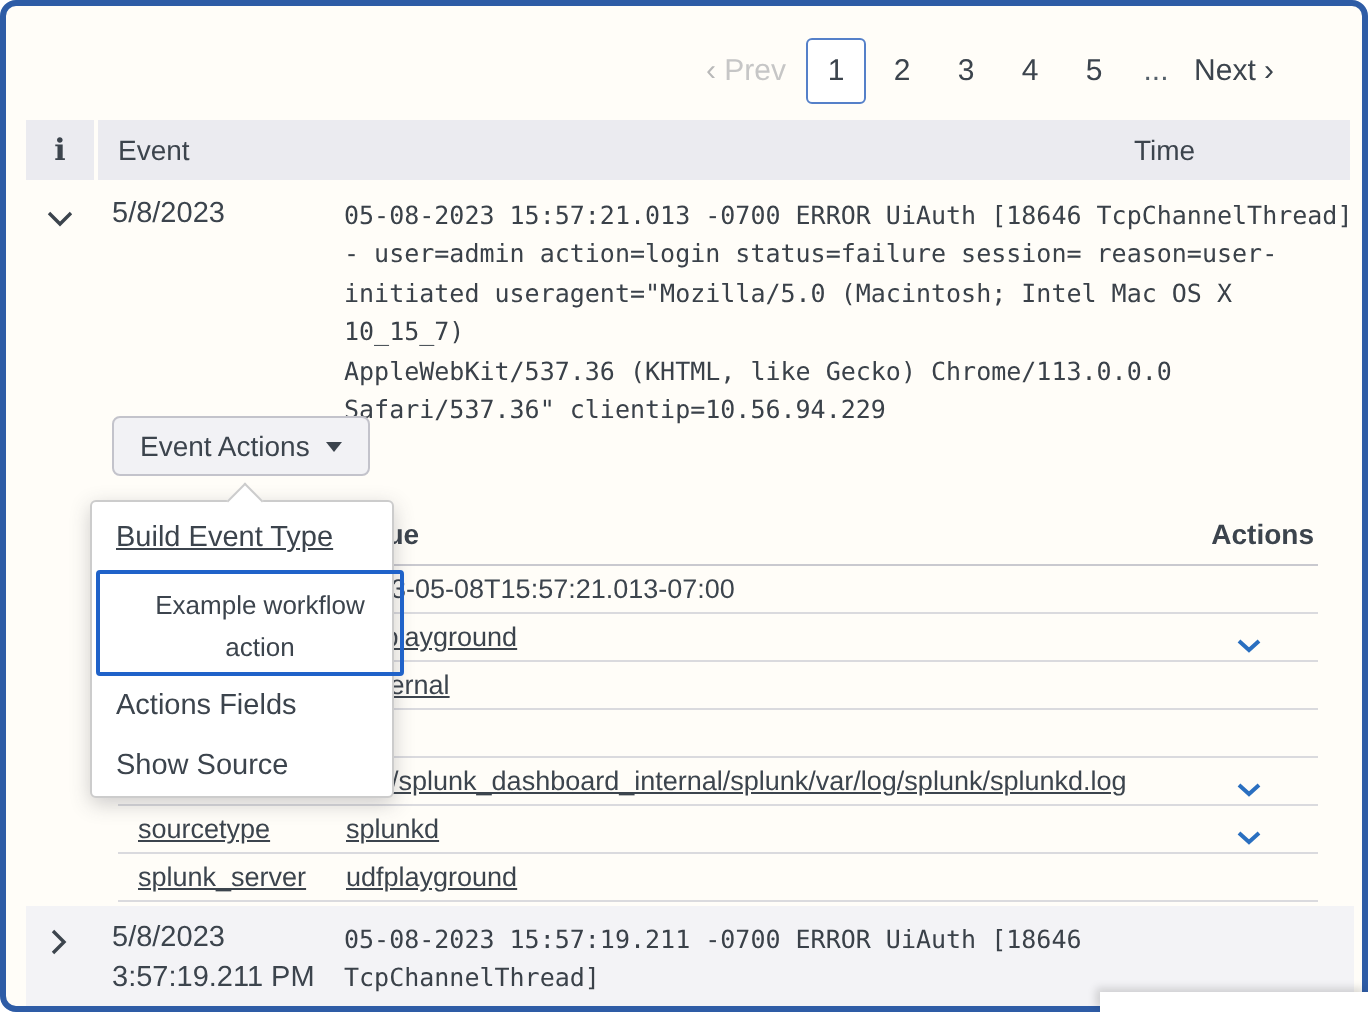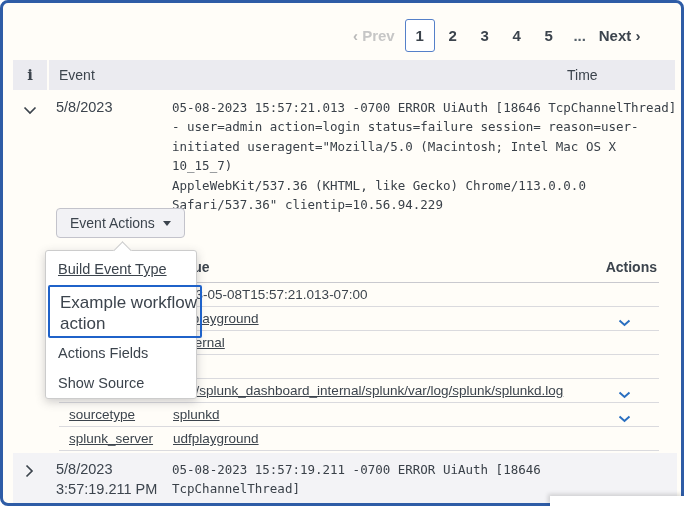--- a/index.html
+++ b/index.html
@@ -1,20 +1,20 @@
 <!DOCTYPE html>
 <html><head>
 <meta charset="utf-8">
 <style>
   html,body{margin:0;padding:0;background:#fff;}
   .stage{position:relative;width:684px;height:506px;background:#fff;font-family:"Liberation Sans",sans-serif;color:#3c444d;}
   .frame{position:absolute;left:0;top:0;width:684px;height:506px;box-sizing:border-box;
          background:#fffdf8;border:3px solid #2e5ca6;border-radius:8px;overflow:hidden;}
   
-  .pagination{position:absolute;left:350px;top:15px;height:34px;display:flex;align-items:center;font-size:15px;font-weight:bold;}
+  .pagination{position:absolute;left:350px;top:15px;height:34px;display:flex;align-items:center;font-size:15px;}
   .pg-prev{color:#c6c6c6;margin-right:10px;white-space:nowrap;}
   .pg-current{width:28px;height:31px;border:1px solid #5580c9;border-radius:3px;background:#fff;
               display:flex;align-items:center;justify-content:center;margin-right:2px;color:#3c444d;}
   .pg-num{width:32px;text-align:center;cursor:pointer;}
   .pg-ellipsis{width:30px;text-align:center;color:#55606a;}
   .pg-next{margin-left:4px;white-space:nowrap;}
   .pg-glyph{color:#b9b9b9;}
   .pg-next .pg-glyph{color:#3c444d;}
   
   .thead{position:absolute;left:10px;top:57px;width:664px;height:30px;display:flex;font-size:14px;}
@@ -47,21 +47,21 @@
   .frow .achev{position:absolute;right:28px;top:8px;cursor:pointer;}
   
   .menu{position:absolute;left:42px;top:247px;width:150px;height:147px;background:#fff;
         border:1px solid #cccccc;border-radius:3px;box-shadow:0 3px 10px rgba(60,60,70,0.25);z-index:5;}
   .menu-arrow{position:absolute;top:-7px;left:70px;width:12px;height:12px;background:#fff;
               border-left:1px solid #ccc;border-top:1px solid #ccc;transform:rotate(45deg);}
   .menu-item{position:absolute;left:12px;font-size:14.5px;color:#3c444d;cursor:pointer;white-space:nowrap;}
   .mi-1{top:10px;text-decoration:underline;}
   .menu-focus{position:absolute;left:2px;top:34px;width:140px;height:44px;box-sizing:content-box;
               border:2px solid #1f62c9;border-radius:2px;padding:5px 0 0 10px;line-height:21px;
-              font-size:17px;cursor:pointer;}
+              font-size:13px;cursor:pointer;text-align:center;}
   .mi-3{top:94px;}
   .mi-4{top:124px;}
   
   .row2{position:absolute;left:10px;top:450px;width:664px;height:53px;background:#f3f3f6;}
   .row2-chevron{position:absolute;left:12px;top:11px;cursor:pointer;}
   .row2-time{position:absolute;left:43px;top:6px;font-size:14.5px;line-height:20px;width:112px;}
   .row2-event{position:absolute;left:159px;top:7px;width:500px;
               font-family:"DejaVu Sans Mono",monospace;font-size:12.5px;line-height:19.4px;
               white-space:pre-wrap;color:#3a4149;}
   

